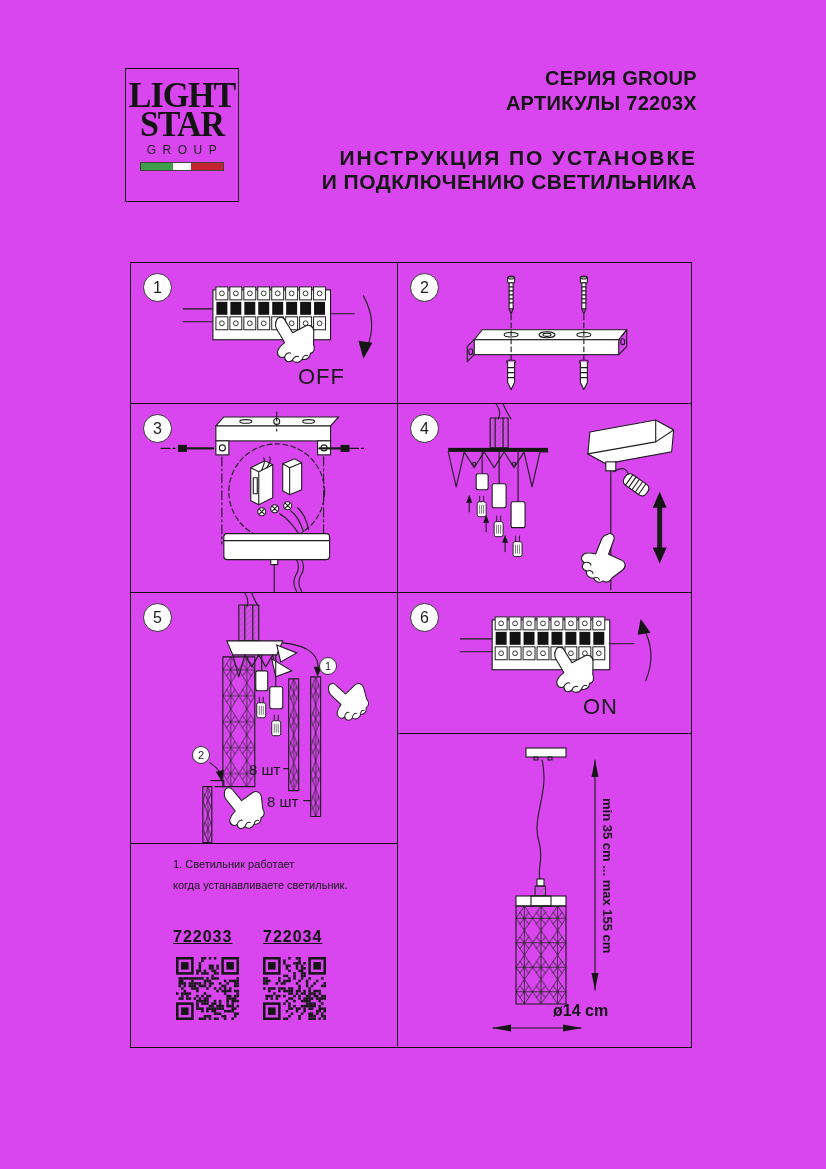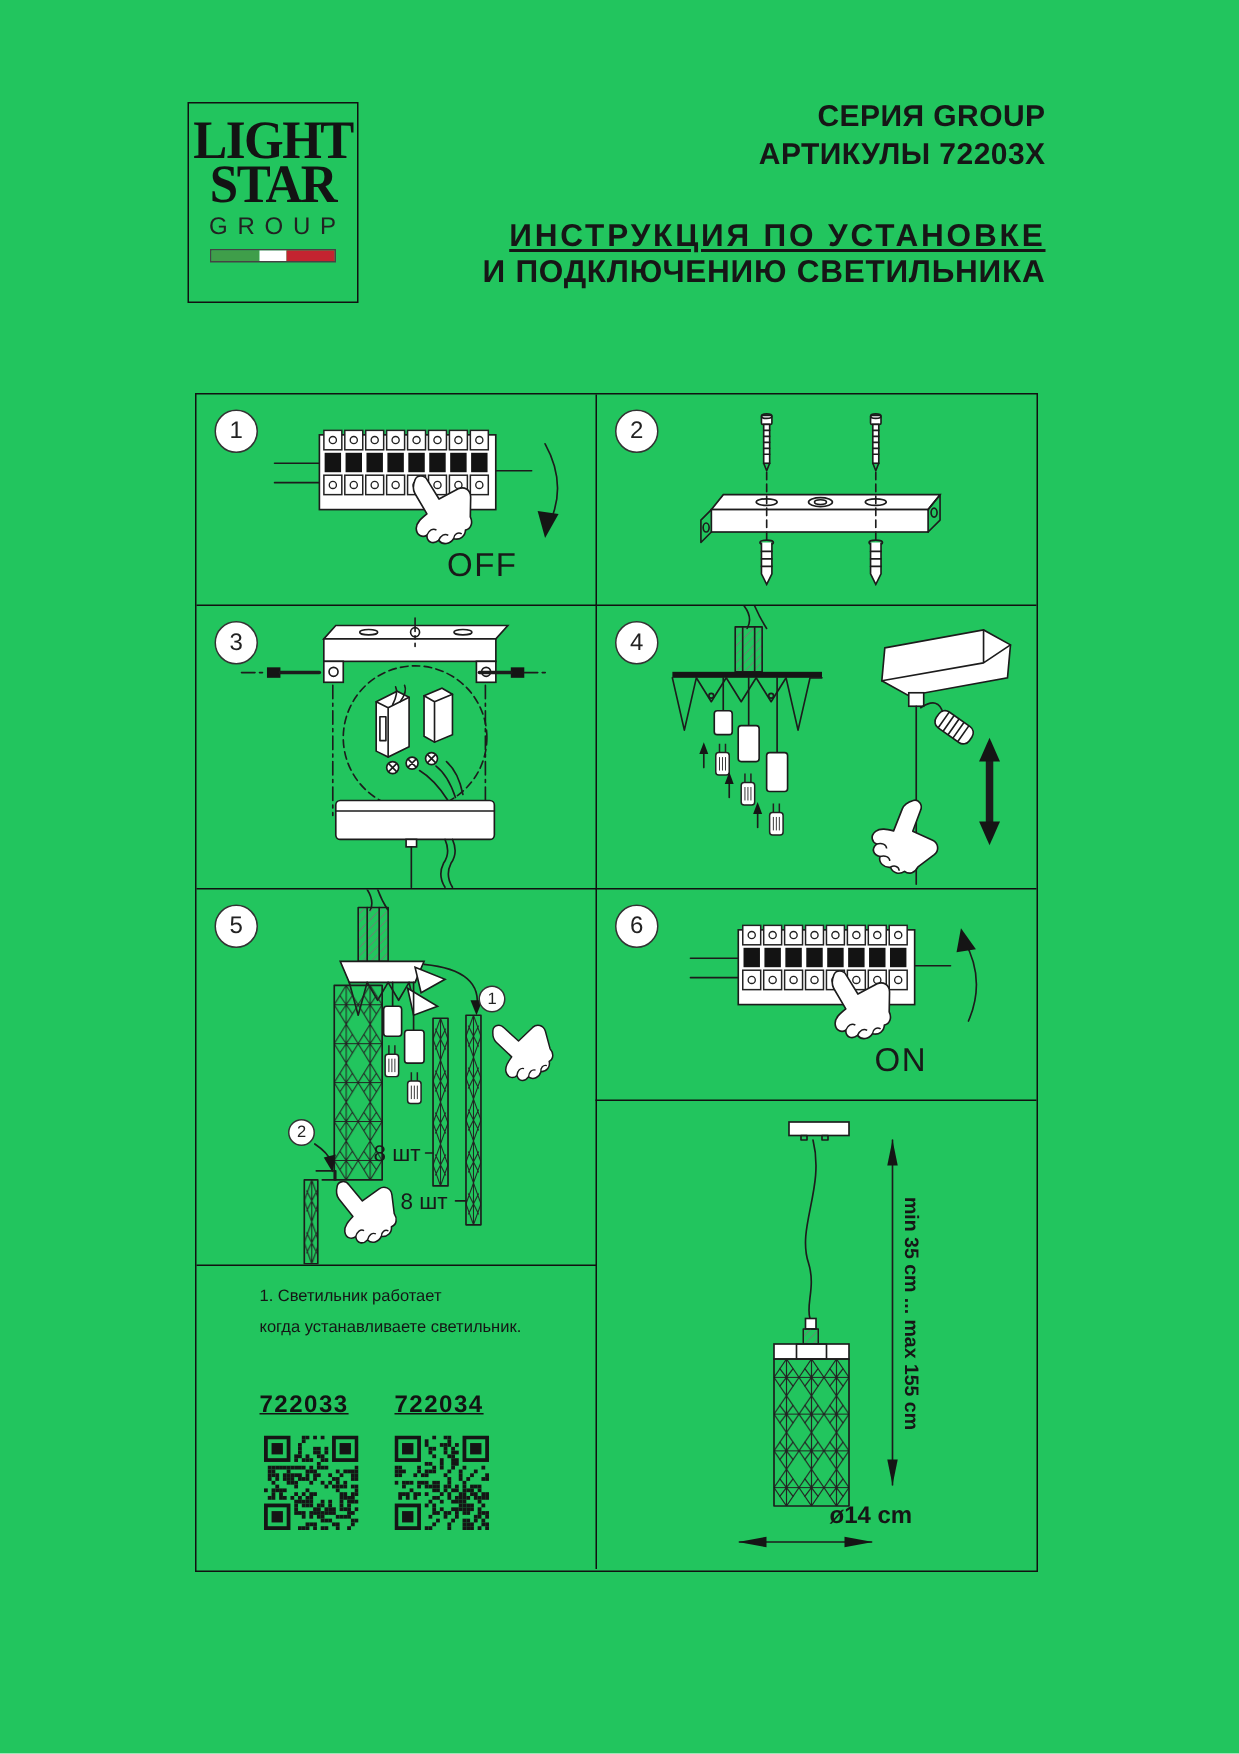--- a/index.html
+++ b/index.html
@@ -1,32 +1,32 @@
 <!DOCTYPE html>
 <html><head>
 <meta charset="utf-8">
 <style>
   html,body{margin:0;padding:0;background:#fff;}
-  .page{position:relative;width:826px;height:1169px;background:#22c55e;overflow:hidden;
+  .page{position:relative;width:826px;height:1169px;background:#d946ef;overflow:hidden;
         font-family:"Liberation Sans",sans-serif;color:#111;}
 
   
   .logo-box{position:absolute;left:125px;top:68px;width:114px;height:134px;
             border:1.5px solid #111;box-sizing:border-box;display:flex;flex-direction:column;
             align-items:center;padding-top:11px;}
   .logo-word{font-family:"Liberation Serif",serif;font-weight:700;font-size:34px;line-height:.86;
              letter-spacing:-1px;color:#131313;transform:scaleY(1.06);}
-  .logo-group{font-size:16px;letter-spacing:6.5px;margin:5px 0 0 6px;color:#222;}
+  .logo-group{font-size:12px;letter-spacing:6.5px;margin:5px 0 0 6px;color:#222;}
   .logo-flag{width:84px;height:9px;border:1px solid #444;box-sizing:border-box;display:flex;margin-top:5px;}
   .logo-flag span{height:100%;}
   .hdr-right{position:absolute;right:129px;top:66px;text-align:right;font-weight:700;font-size:20px;
              letter-spacing:.3px;line-height:25px;color:#161616;}
   .hdr-title{position:absolute;right:129px;top:146px;text-align:right;font-weight:700;font-size:21px;
              line-height:24px;color:#161616;}
-  .hdr-title .t1{letter-spacing:1.9px;display:block;text-decoration:underline;}
+  .hdr-title .t1{letter-spacing:1.9px;display:block;}
   .hdr-title .t2{letter-spacing:.5px;display:block;}
 
   
   .grid{position:absolute;left:130px;top:262px;width:562px;height:786px;
         border:1.5px solid #111;box-sizing:border-box;}
   .vline{position:absolute;left:265.5px;top:0;width:1.5px;height:783px;background:#111;}
   .hline{position:absolute;height:1.5px;background:#111;}
   .panel{position:absolute;box-sizing:border-box;}
   .panel svg{position:absolute;left:0;top:0;width:100%;height:100%;}
 

